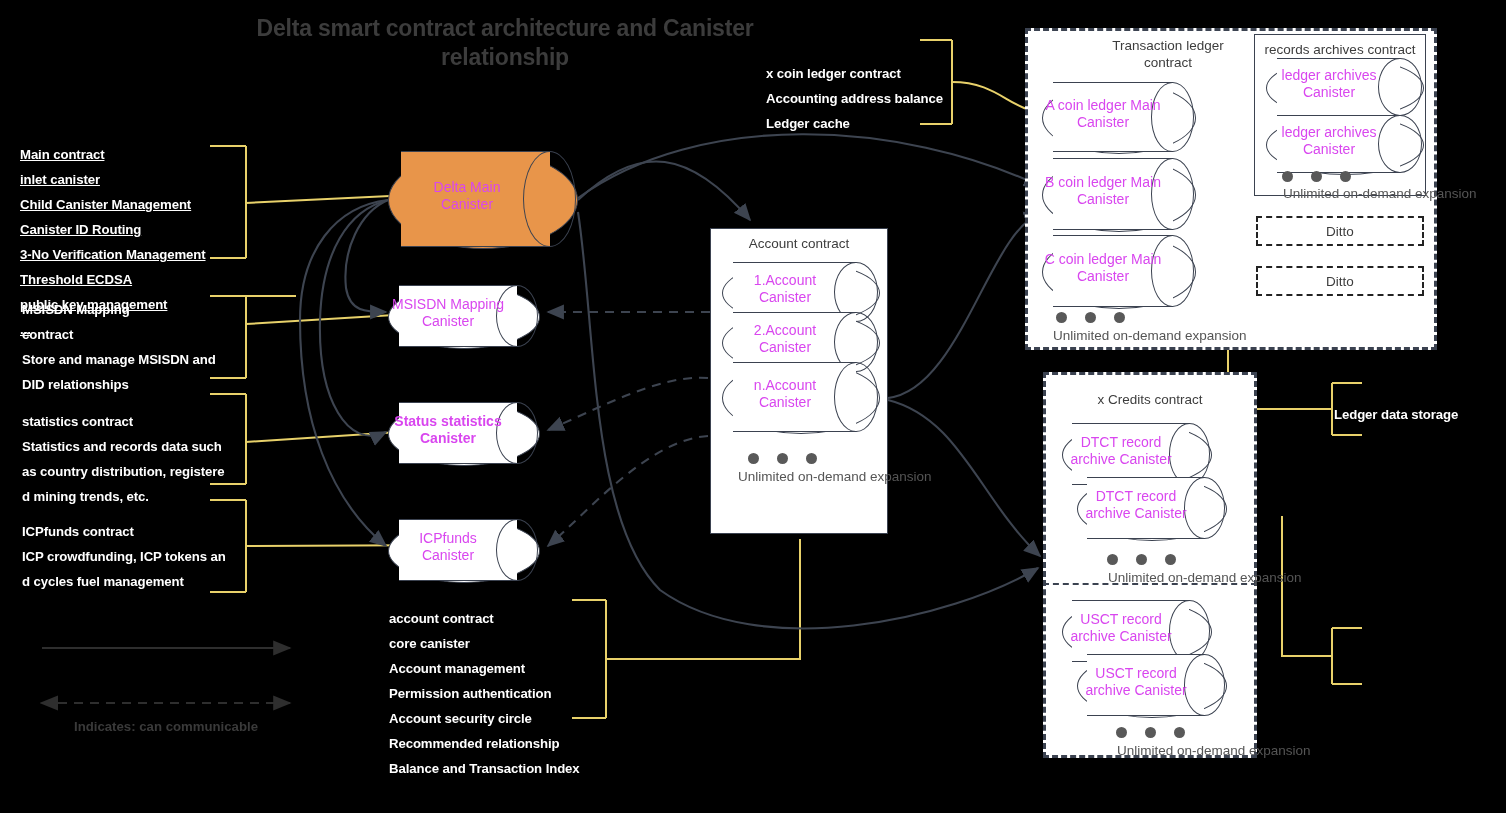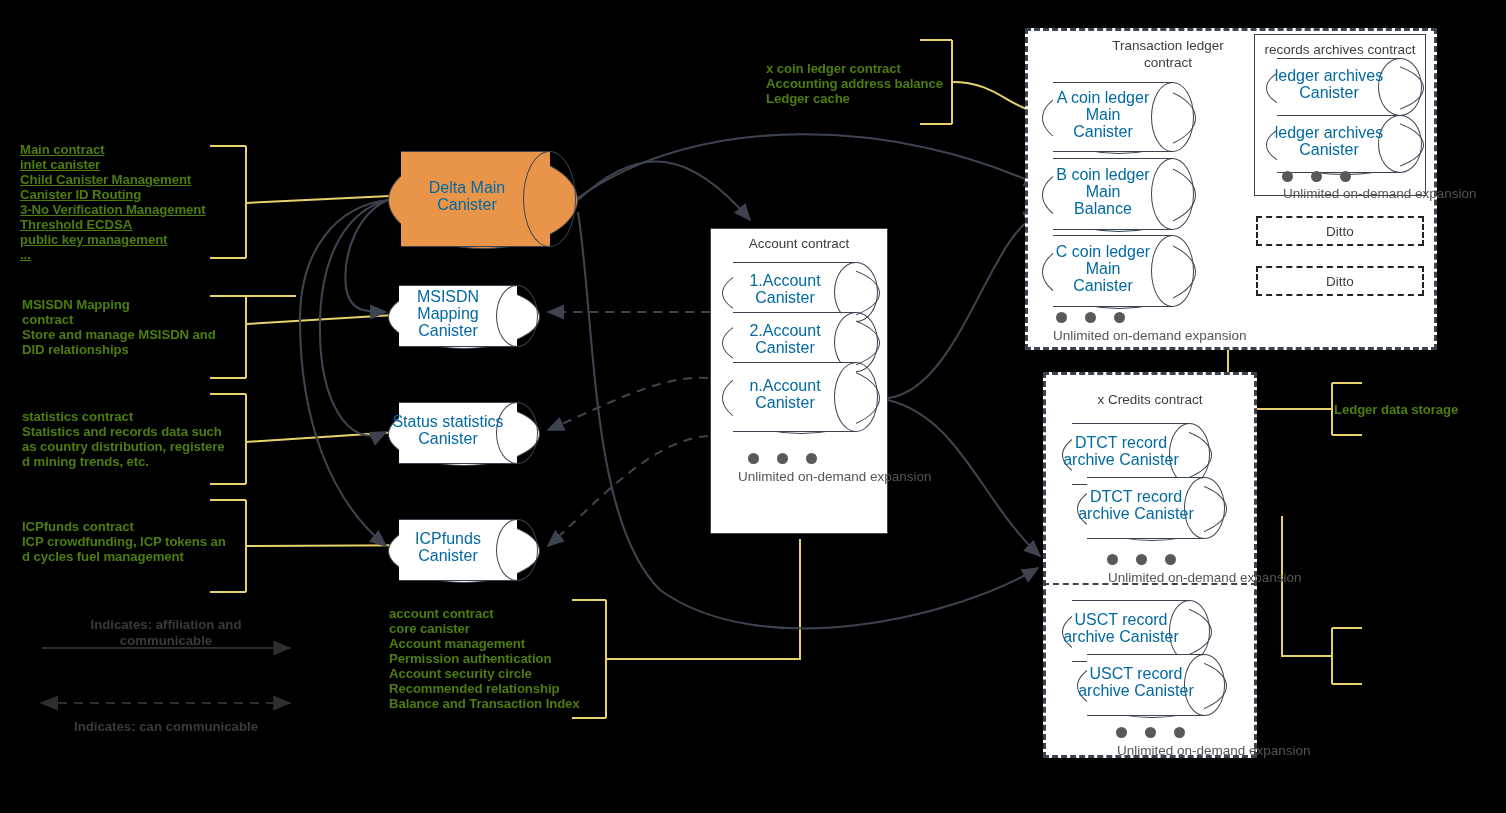--- a/index.html
+++ b/index.html
@@ -38,24 +38,24 @@
     text-align: center;
     color: #3c3c3c;
     font-weight: bold;
     font-size: 23px;
     line-height: 29px;
     letter-spacing: -0.2px;
   }
   
   .annot {
     position: absolute;
-    color: #4d7c0f;
+    color: #ffffff;
     font-weight: bold;
     font-size: 13.2px;
-    line-height: 15px;
+    line-height: 25px;
     white-space: pre-line;
     letter-spacing: -0.1px;
   }
   .annot.center { text-align: center; }
   
   .cyl {
     position: absolute;
     box-sizing: border-box;
   }
   .cyl .body {
@@ -89,22 +89,22 @@
     box-sizing: border-box;
   }
   .cyl .lbl {
     position: absolute;
     left: 0; top: 0;
     width: 100%; height: 100%;
     display: flex;
     align-items: center;
     justify-content: center;
     text-align: center;
-    color: #0369a1;
-    font-size: 16px;
+    color: #d946ef;
+    font-size: 14px;
     line-height: 17px;
     white-space: pre-line;
     padding: 0 4px 6px 0;
     box-sizing: border-box;
   }
   .cyl.orange .body { background: #E8954A; }
   .cyl.orange .rect { background: #E8954A; }
   .cyl.orange .cap  { border-color: #3b4250; }
   
   .cyl .lbl.nudge-left { padding-right: 30px; }
@@ -259,20 +259,22 @@
     <g stroke="#222222" stroke-width="2.1" fill="none">
       <path d="M1196,112 L1248,100" marker-end="url(#arrowDark)"></path>
       <path d="M1196,196 C1226,198 1232,228 1250,230" marker-end="url(#arrowBar)"></path>
       <path d="M1196,272 C1226,274 1232,280 1250,281" marker-end="url(#arrowBar)"></path>
     </g>
 
     <line x1="42" y1="648" x2="290" y2="648" stroke="#2e2e2e" stroke-width="2" marker-end="url(#arrowLegend)"></line>
     <line x1="42" y1="703" x2="290" y2="703" stroke="#2e2e2e" stroke-width="2" stroke-dasharray="9,7" marker-end="url(#arrowLegend)" marker-start="url(#arrowLegendBack)"></line>
   </svg>
 
+  <div class="diagram-title">Delta smart contract architecture and
+Canister relationship</div>
 
   <div class="annot" style="left:20px; top:142px; width:212px;text-decoration:underline;">Main contract
 inlet canister
 Child Canister Management
 Canister ID Routing
 3-No Verification Management
 Threshold ECDSA
 public key management
 ...</div>
   <div class="annot" style="left:22px; top:297px; width:212px;">MSISDN Mapping
@@ -294,41 +296,39 @@
 Account security circle
 Recommended relationship
 Balance and Transaction Index</div>
 
   <div class="annot" style="left:766px; top:61px; width:190px;">x coin ledger contract
 Accounting address balance
 Ledger cache</div>
 
   <div class="annot" style="left:1334px; top:402px; width:168px;">Ledger data storage</div>
 
-  <div class="legend-text" style="left:42px; top:617px; width:248px;">Indicates: affiliation and
-communicable</div>
   <div class="legend-text" style="left:42px; top:687px; width:248px;margin-top:32px;">Indicates: can communicable</div>
 
   <div class="cyl orange" style="left:388px; top:151px; width:188px; height:96px;">
     <div class="body"></div>
     <div class="rect"></div>
     <div class="cap"></div>
     <div class="lbl nudge-left">Delta Main
 Canister</div>
   </div>
 
   <div class="cyl" style="left:388px; top:285px; width:150px; height:62px;">
     <div class="body"></div>
     <div class="rect"></div>
     <div class="cap"></div>
     <div class="lbl nudge-left">MSISDN Mapping
 Canister</div>
   </div>
 
-  <div class="cyl" style="left:388px; top:402px; width:150px; height:62px;">
+  <div class="cyl" style="left:388px; top:402px; width:150px; height:62px;font-weight:bold;">
     <div class="body"></div>
     <div class="rect"></div>
     <div class="cap"></div>
     <div class="lbl nudge-left">Status statistics
 Canister</div>
   </div>
 
   <div class="cyl" style="left:388px; top:519px; width:150px; height:62px;">
     <div class="body"></div>
     <div class="rect"></div>
@@ -380,21 +380,21 @@
     <div class="rect"></div>
     <div class="cap"></div>
     <div class="lbl nudge-left">A coin ledger Main
 Canister</div>
   </div>
   <div class="cyl" style="left:1042px; top:158px; width:152px; height:72px;">
     <div class="body"></div>
     <div class="rect"></div>
     <div class="cap"></div>
     <div class="lbl nudge-left">B coin ledger Main
-Balance</div>
+Canister</div>
   </div>
   <div class="cyl" style="left:1042px; top:235px; width:152px; height:72px;">
     <div class="body"></div>
     <div class="rect"></div>
     <div class="cap"></div>
     <div class="lbl nudge-left">C coin ledger Main
 Canister</div>
   </div>
 
   <div class="dots" style="left:1056px; top:312px;">

